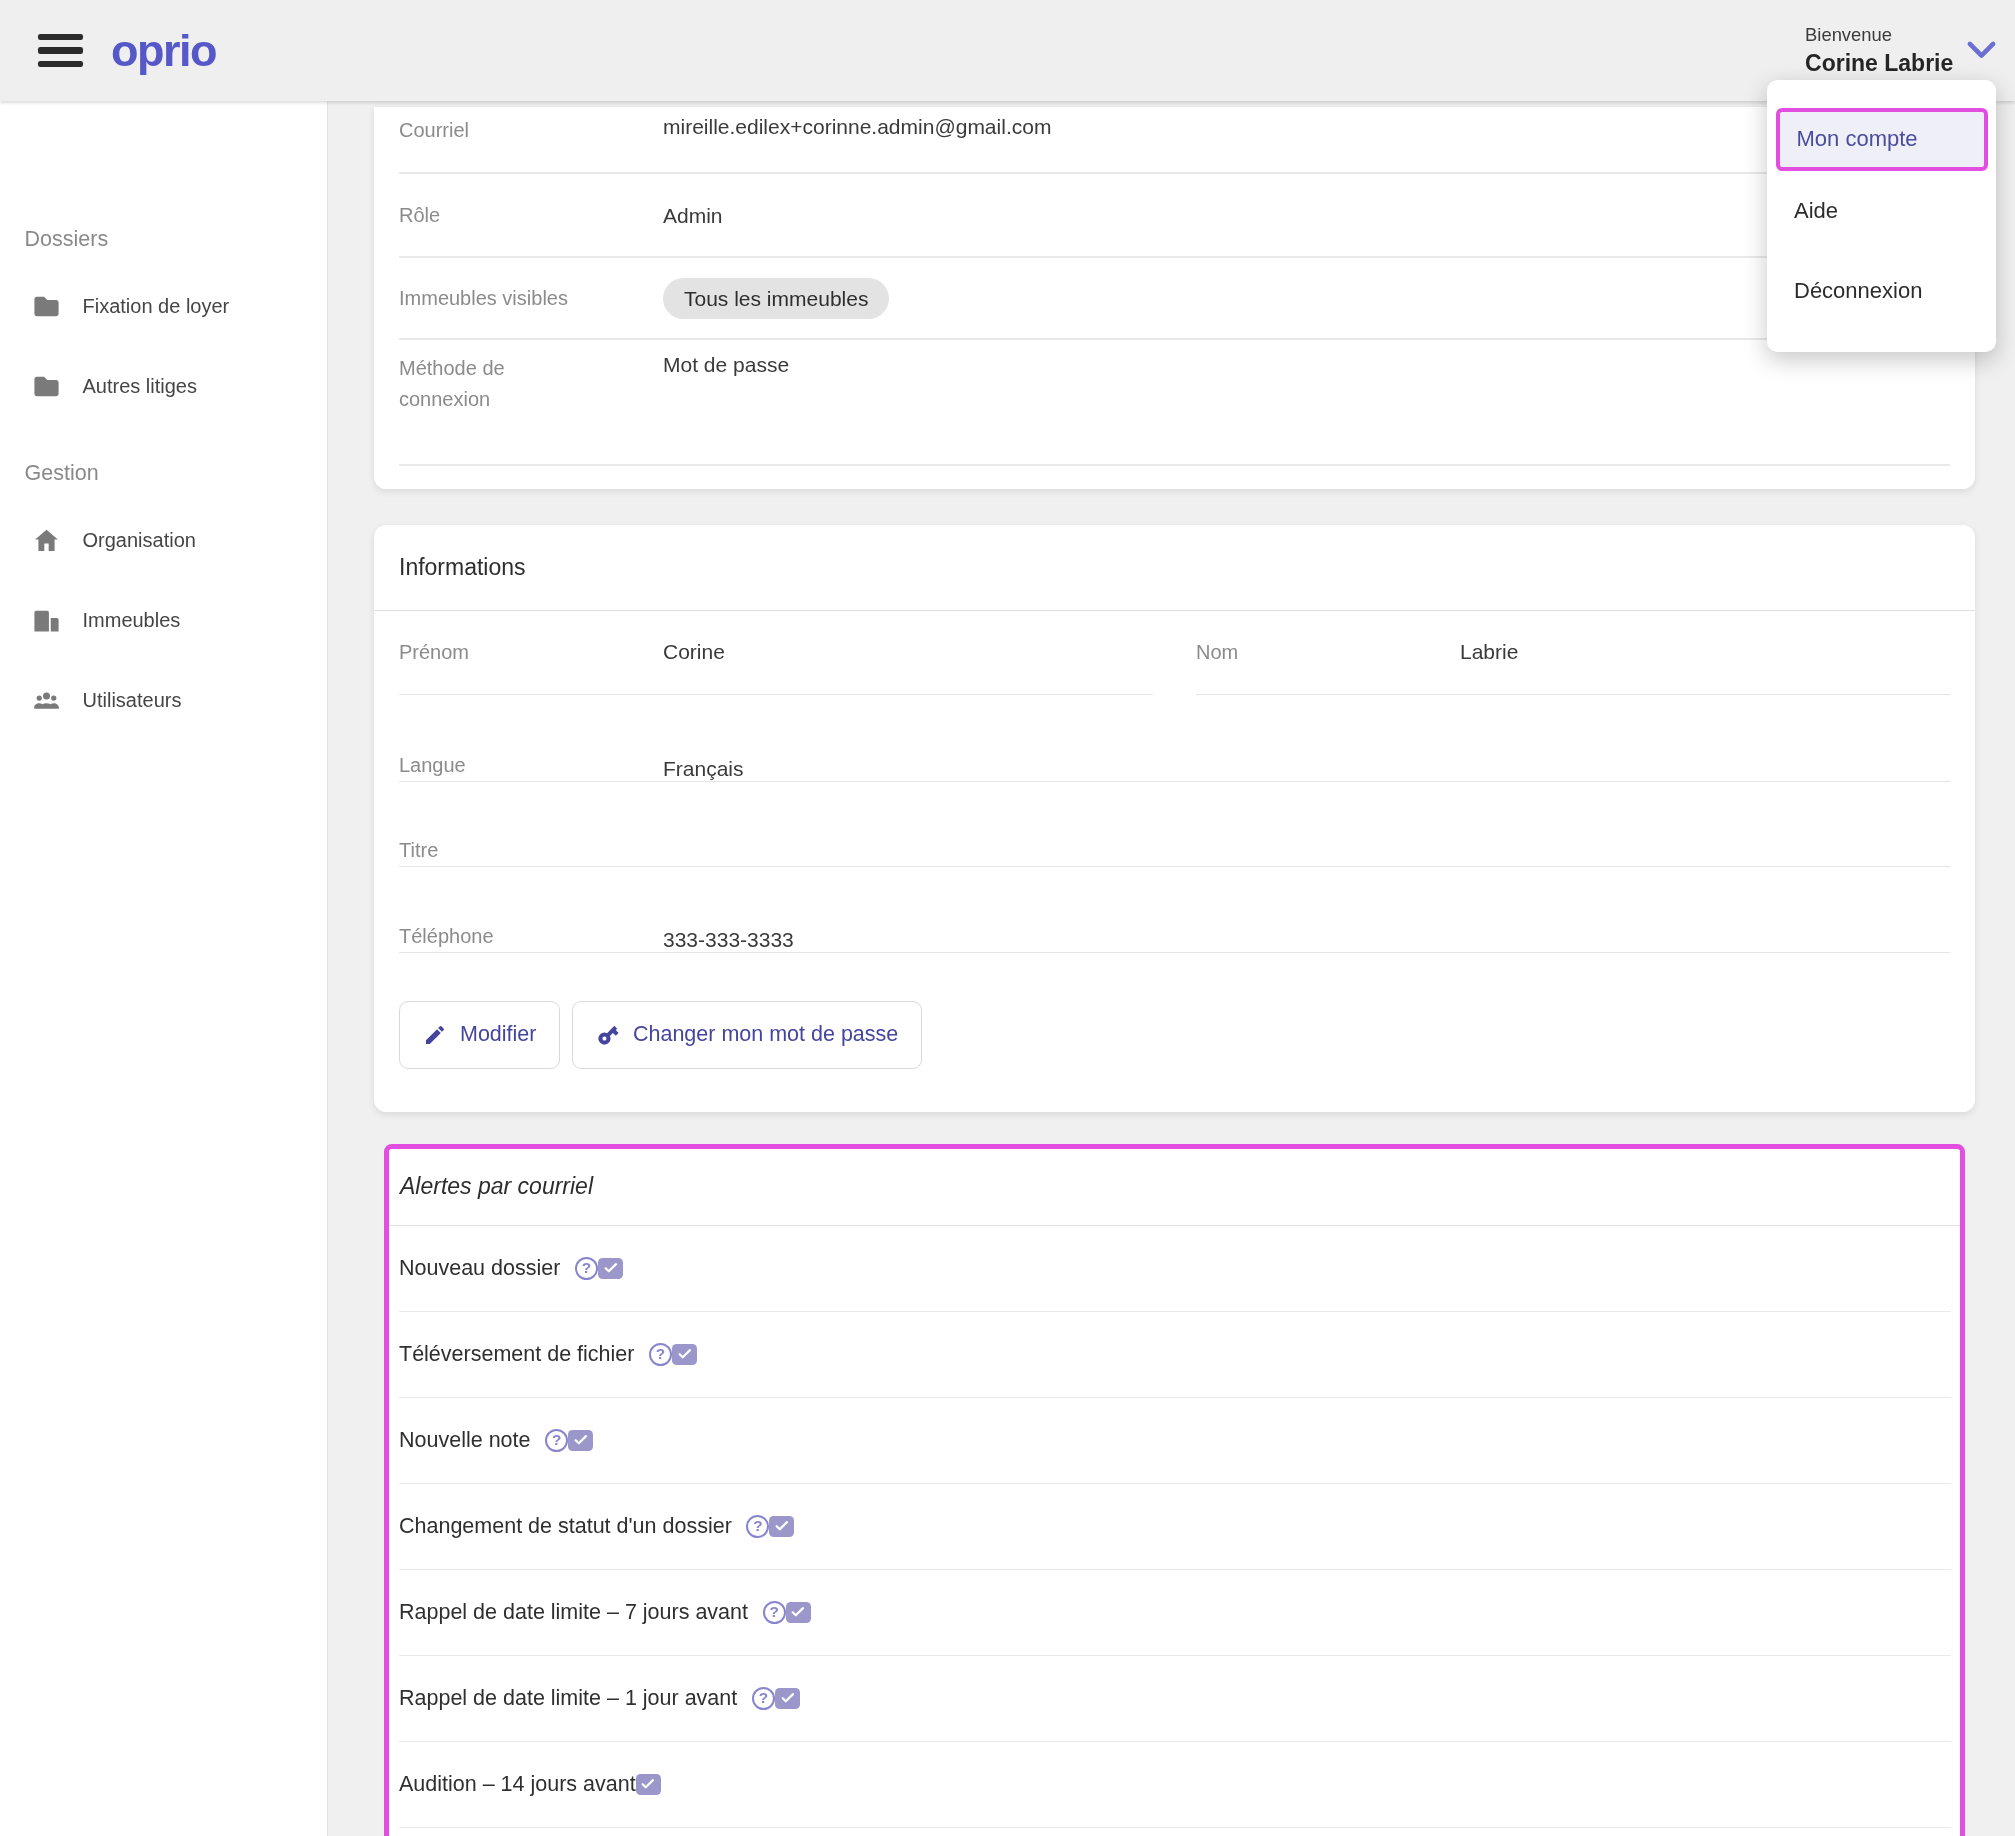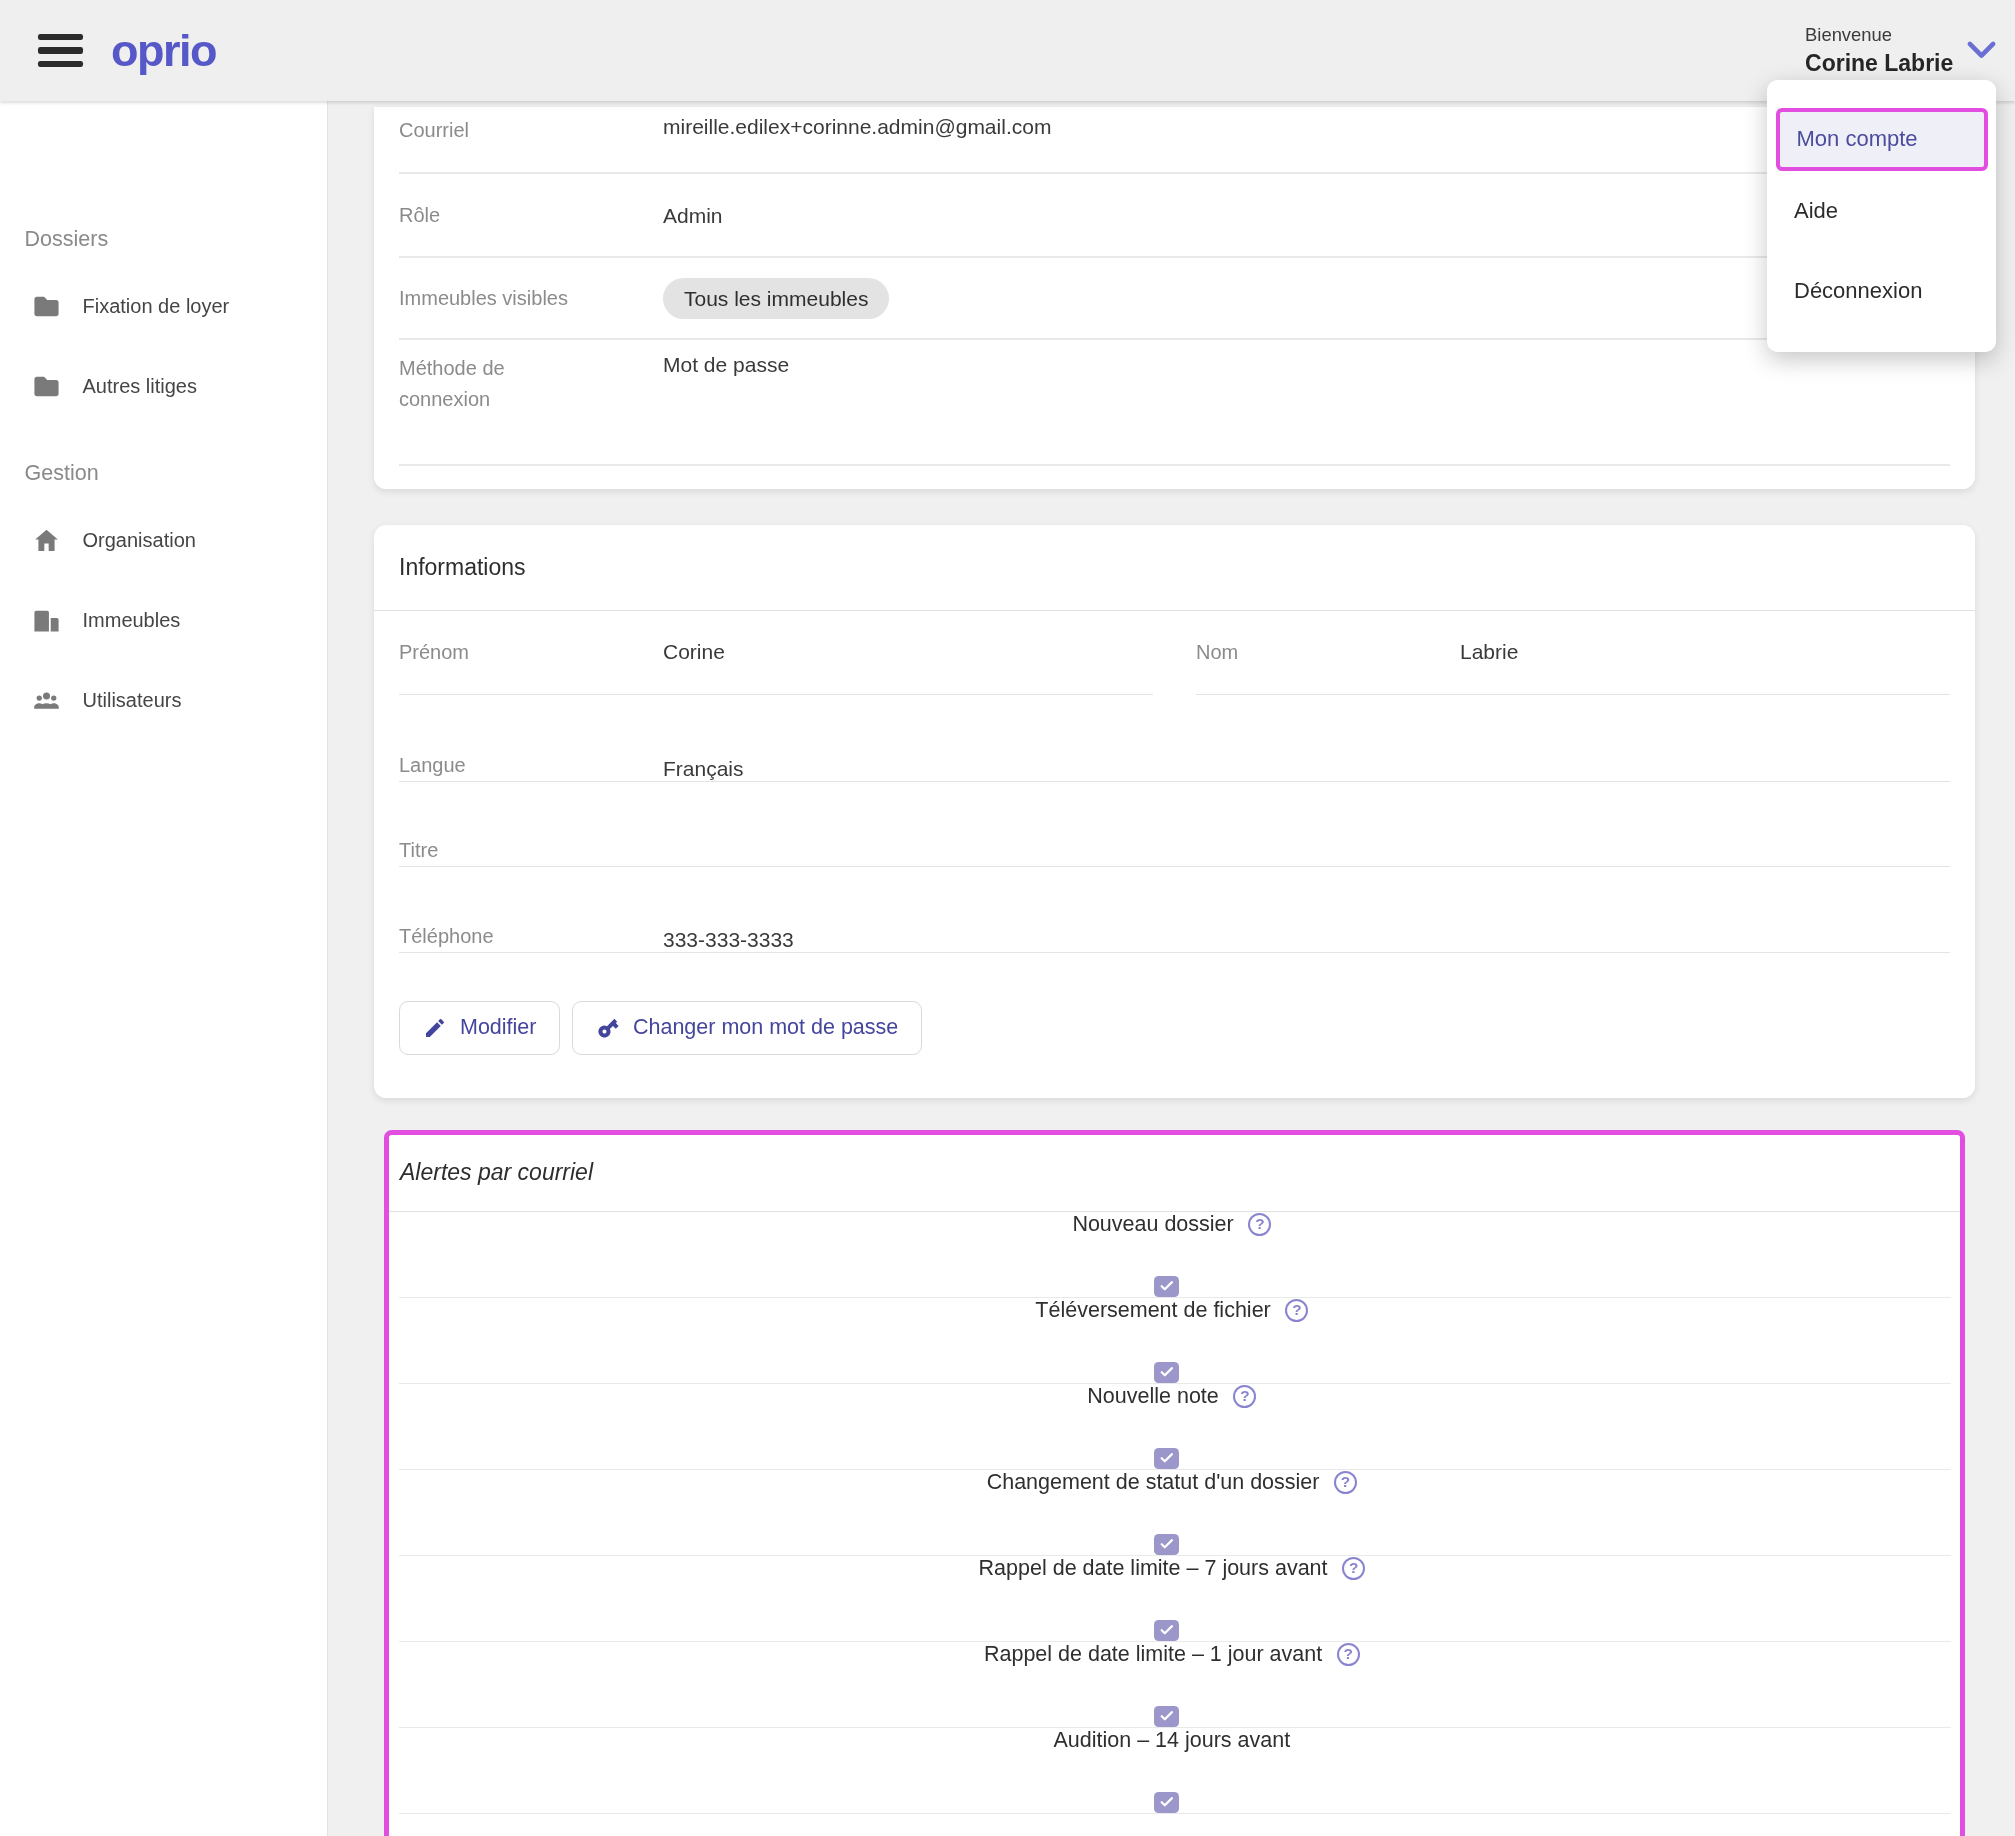--- a/index.html
+++ b/index.html
@@ -50,32 +50,32 @@
   .card-info{margin-top:36px;overflow:hidden;}
   .card-header{height:85px;display:flex;align-items:center;padding:0 25px;
     border-bottom:1.5px solid #e0e0e0;font-size:23px;color:#2d2d2d;}
   .cols{display:flex;gap:43px;margin:0 25px;}
   .cell{flex:1;display:flex;align-items:center;height:83px;border-bottom:1.5px solid #e4e4e4;}
   .irow{margin:0 25px;display:flex;align-items:flex-end;border-bottom:1.5px solid #e4e4e4;}
   .irow.langue{height:86px;}
   .irow.titre{height:84px;}
   .irow.tel{height:85px;}
   .btnrow{display:flex;gap:11.5px;padding:48px 25px 0;}
-  .btn{height:54px;box-sizing:border-box;border:1.5px solid #d9d9d9;border-radius:9.2px;background:#fff;
+  .btn{height:68px;box-sizing:border-box;border:1.5px solid #d9d9d9;border-radius:9.2px;background:#fff;
     color:#44459c;font-size:21.5px;display:inline-flex;align-items:center;gap:13px;padding:0 23px;cursor:pointer;}
   .btn svg{width:24px;height:24px;fill:#44459c;flex:none;}
   .info-pad{height:43px;}
 
   
   .alerts-highlight{margin:32px 10px 0;border:5.4px solid #e24fe0;border-radius:7.7px;
     background:#fff;box-sizing:border-box;height:749px;overflow:hidden;}
   .acard-header{height:76px;display:flex;align-items:center;padding:0 11px;
     border-bottom:1.5px solid #e0e0e0;font-size:23px;color:#2d2d2d;font-style:italic;}
   .arow{height:85px;margin:0 9.2px 0 10px;border-bottom:1.5px solid #e9e9e9;
-    display:flex;align-items:center;justify-content:space-between;padding-right:6.1px;flex-direction:column;}
+    display:flex;align-items:center;padding-right:6.1px;}
   .aleft{display:flex;align-items:center;gap:14.6px;}
   .alabel{font-size:21.5px;color:#2f2f2f;}
   .help{width:23px;height:23px;flex:none;border:2.3px solid #8884cf;border-radius:50%;
     display:flex;align-items:center;justify-content:center;color:#8884cf;font-size:15.4px;
     box-sizing:border-box;font-weight:bold;cursor:pointer;}
   .cb{width:25px;height:21px;margin-right:10px;flex:none;border-radius:4.6px;background:#9b97cb;
     display:flex;align-items:center;justify-content:center;cursor:pointer;}
   .cb svg{width:17.7px;height:17.7px;}
 
   

